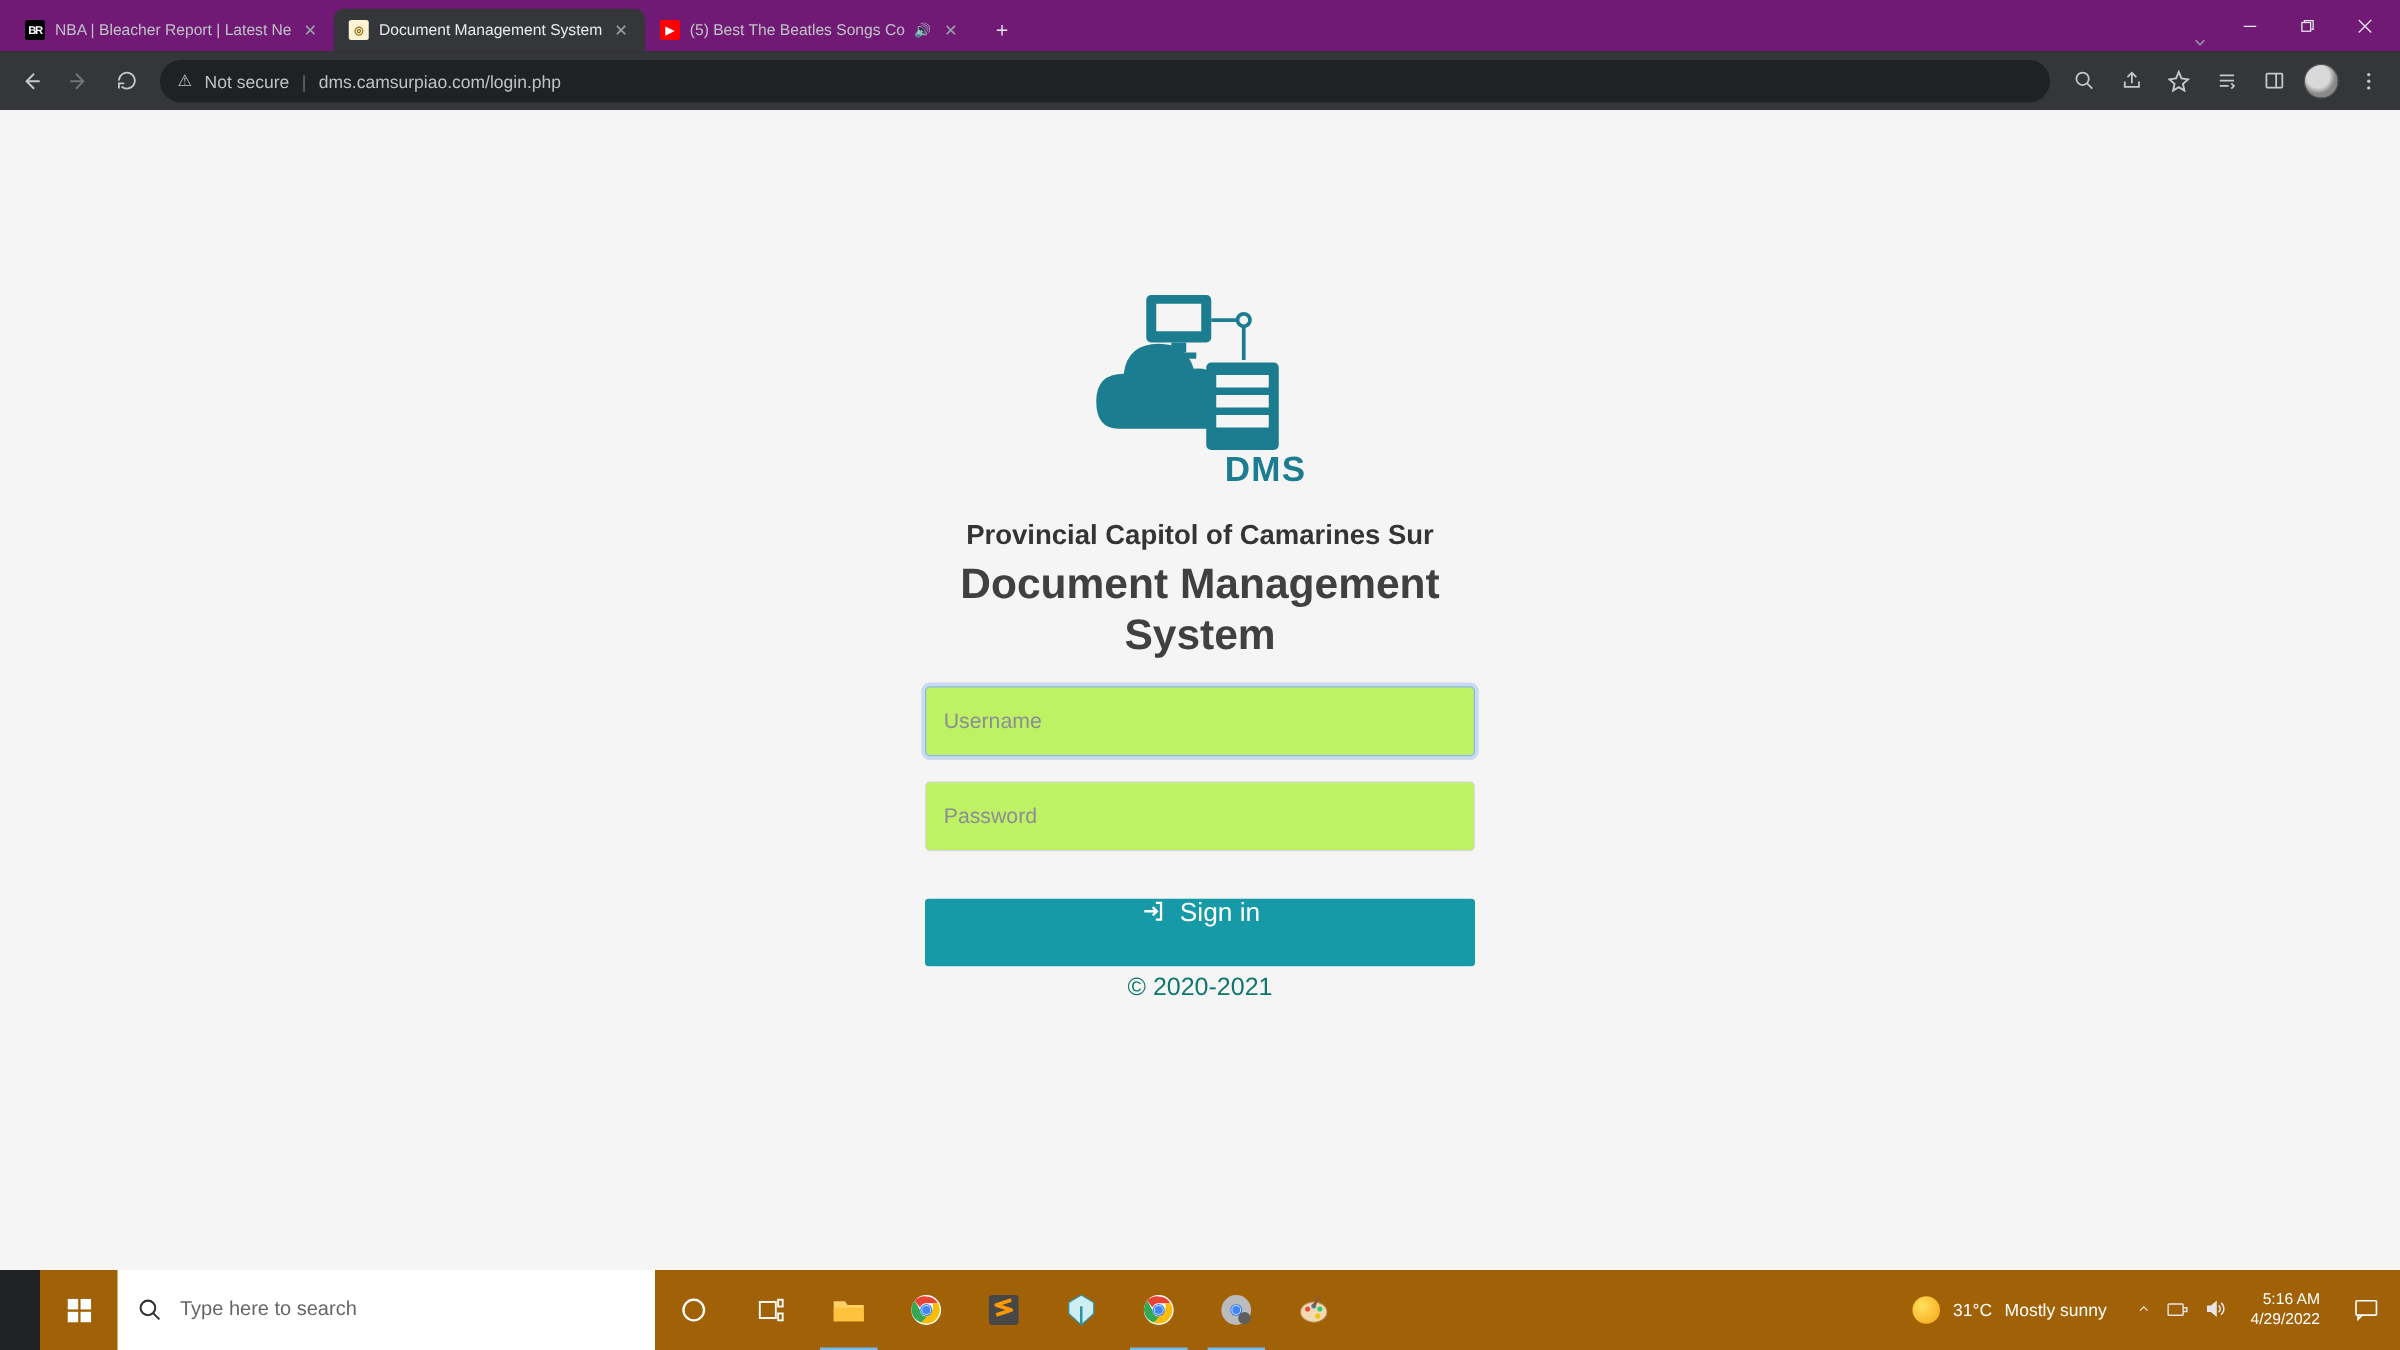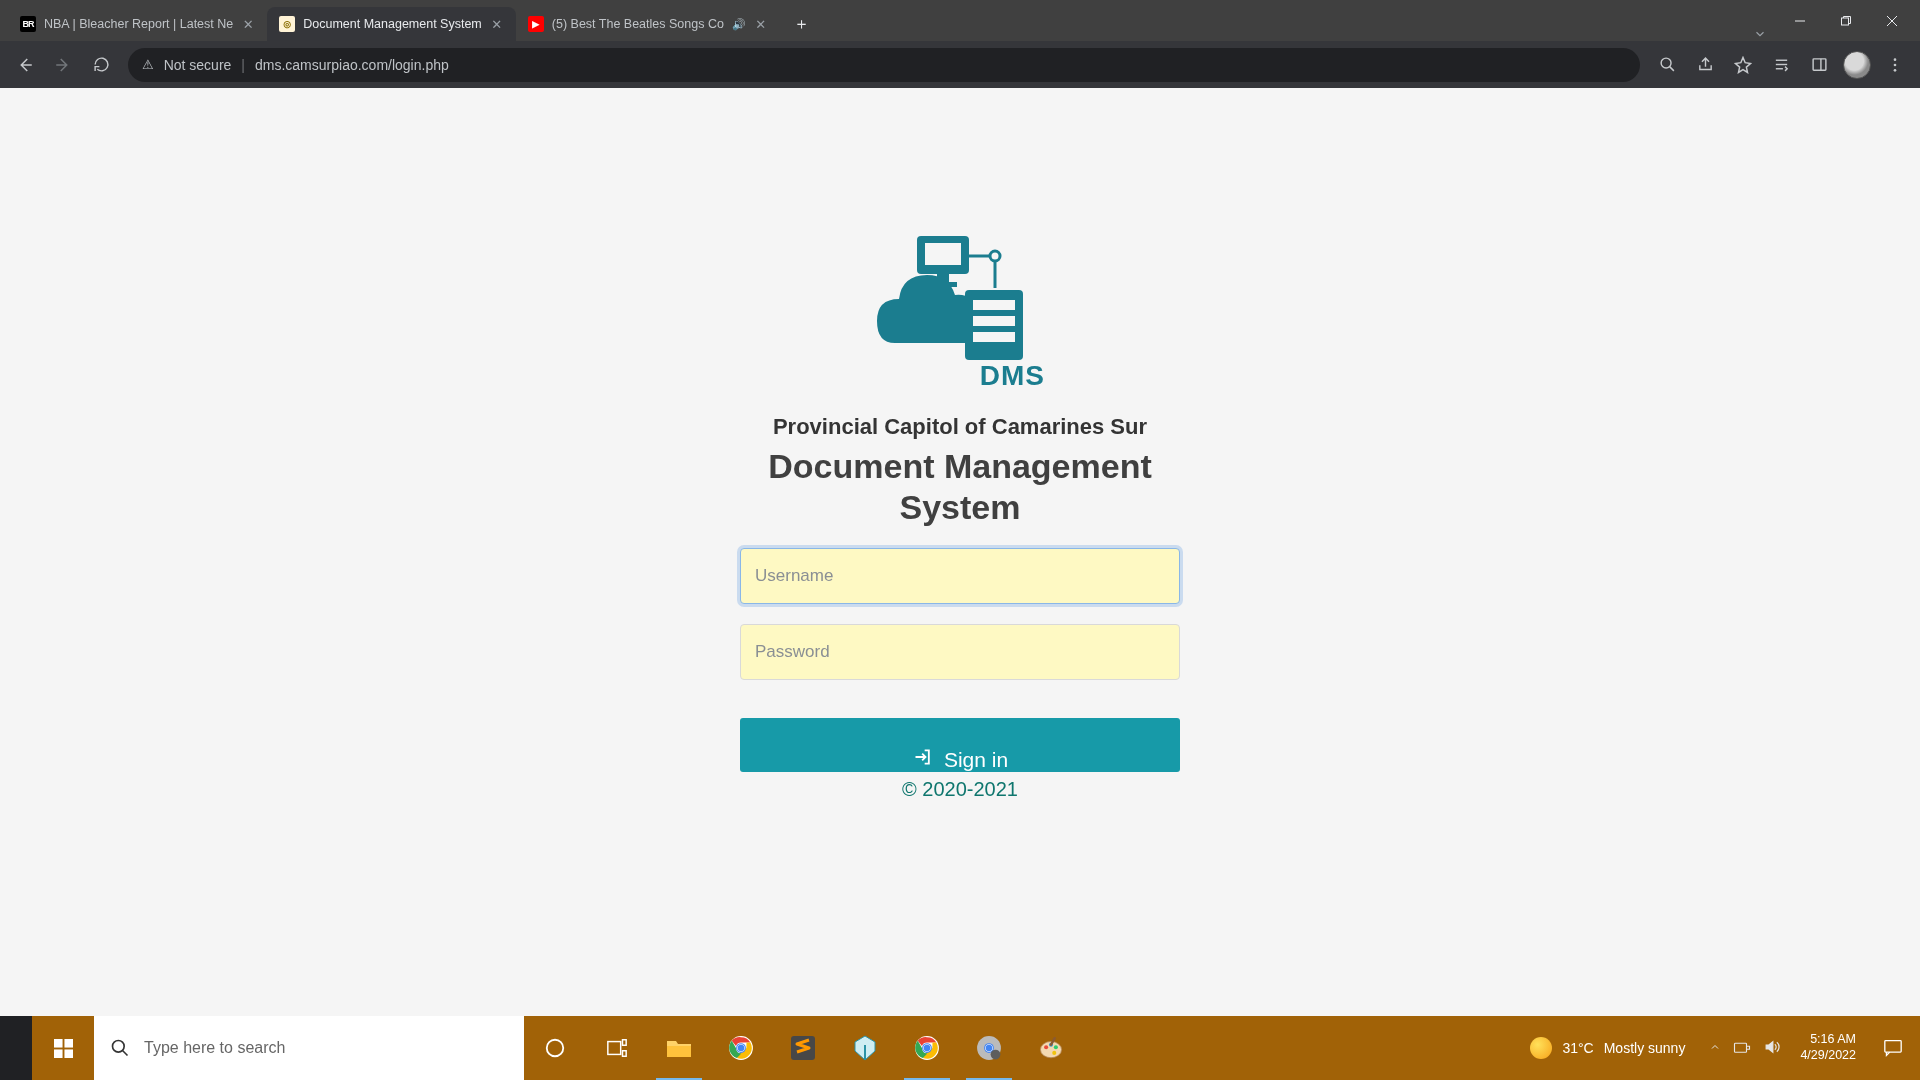--- a/index.html
+++ b/index.html
@@ -2,21 +2,21 @@
 <html><head>
 <meta charset="utf-8">
 <style>
 * { margin: 0; padding: 0; box-sizing: border-box; font-family: "Segoe UI", Arial, sans-serif; }
 html, body { width: 1920px; height: 1080px; overflow: hidden; }
 
 
 .browser { width: 100%; height: 100%; background: #202124; display: flex; flex-direction: column; }
 
 
-.tabstrip { height: 41px; background: #404040; display: flex; align-items: flex-end; padding-left: 8px; }
+.tabstrip { height: 41px; background: #701a75; display: flex; align-items: flex-end; padding-left: 8px; }
 .tab { display: flex; align-items: center; height: 34px; padding: 0 12px; max-width: 300px; color: #bfc3c7; font-size: 12.5px; border-radius: 8px 8px 0 0; margin-right: 0; cursor: pointer; gap: 8px; }
 .tab.active { background: #35363a; color: #e8eaed; }
 .tab .favicon { width: 16px; height: 16px; border-radius: 2px; flex-shrink: 0; display:flex; align-items:center; justify-content:center; font-size:9px; font-weight:bold;}
 .fav-br { background:#000; color:#fff; letter-spacing:-1px;}
 .fav-dms { background:#fff3d6; color:#8a6d00; border-radius:50%;}
 .fav-yt { background:#f00; color:#fff;}
 .tab .title { white-space: nowrap; overflow: hidden; text-overflow: ellipsis; flex:1;}
 .tab .close { width:14px; height:14px; display:flex; align-items:center; justify-content:center; font-size:13px; color:#9aa0a6;}
 .tab .audio { font-size:11px; color:#9aa0a6;}
 .newtab { width: 28px; height: 28px; margin: 0 6px 3px 8px; color:#e8eaed; display:flex; align-items:center; justify-content:center; border-radius:50%; font-size:16px; cursor:pointer;}
@@ -38,25 +38,25 @@
 
 .page { flex:1; background:#f5f5f5; position:relative; }
 .login-wrap { position:absolute; left:50%; top:0; transform:translateX(-50%); width: 440px; text-align:center; padding-top: 130px;}
 
 .logo { display:inline-block; position:relative; width:170px; height:170px; }
 .logo-text { position:absolute; right:0; bottom:-4px; color:#1b7d8f; font-weight:700; font-size:28px; letter-spacing:1px;}
 
 .subtitle { margin-top: 22px; color:#343434; font-size:22px; font-weight:600;}
 .title-main { margin-top: 6px; color:#404040; font-size:34px; font-weight:600; line-height:1.2;}
 
-.field { width: 440px; height: 56px; border:1px solid #d9d9d9; background:#fef9c3; border-radius:4px; padding: 16px 14px; font-size:17px; color:#444; margin-top: 20px; }
+.field { width: 440px; height: 56px; border:1px solid #d9d9d9; background:#bef264; border-radius:4px; padding: 16px 14px; font-size:17px; color:#444; margin-top: 20px; }
 .field::placeholder { color:#8a8f94; }
 .field.focused { border:1px solid #8ab7e8; box-shadow: 0 0 0 3px rgba(122,173,230,.35); outline:none;}
 
-.signin-btn { width:440px; height:54px; margin-top:38px; background:#179aa8; border:none; border-radius:3px; color:#fff; font-size:21px; display:flex; align-items:flex-end; justify-content:center; gap:10px; cursor:pointer;}
+.signin-btn { width:440px; height:54px; margin-top:38px; background:#179aa8; border:none; border-radius:3px; color:#fff; font-size:21px; display:flex; align-items:flex-start; justify-content:center; gap:10px; cursor:pointer;}
 .signin-btn .ic { font-size:18px;}
 
 .footer1 { margin-top: 64px; color:#8d9196; font-size:16.5px;}
 .footer2 { margin-top: 6px; color:#0f766e; font-size:20px;}
 
 
 .taskbar { height: 64px; background:#a16207; display:flex; align-items:center; color:#fff;margin-left:32px;}
 .start { width:62px; height:100%; display:flex; align-items:center; justify-content:center;}
 .search { flex: 0 0 430px; height:100%; background:#fff; display:flex; align-items:center; padding:0 16px; gap:14px; color:#666;}
 .task-icons { display:flex; align-items:center; height:100%;}

